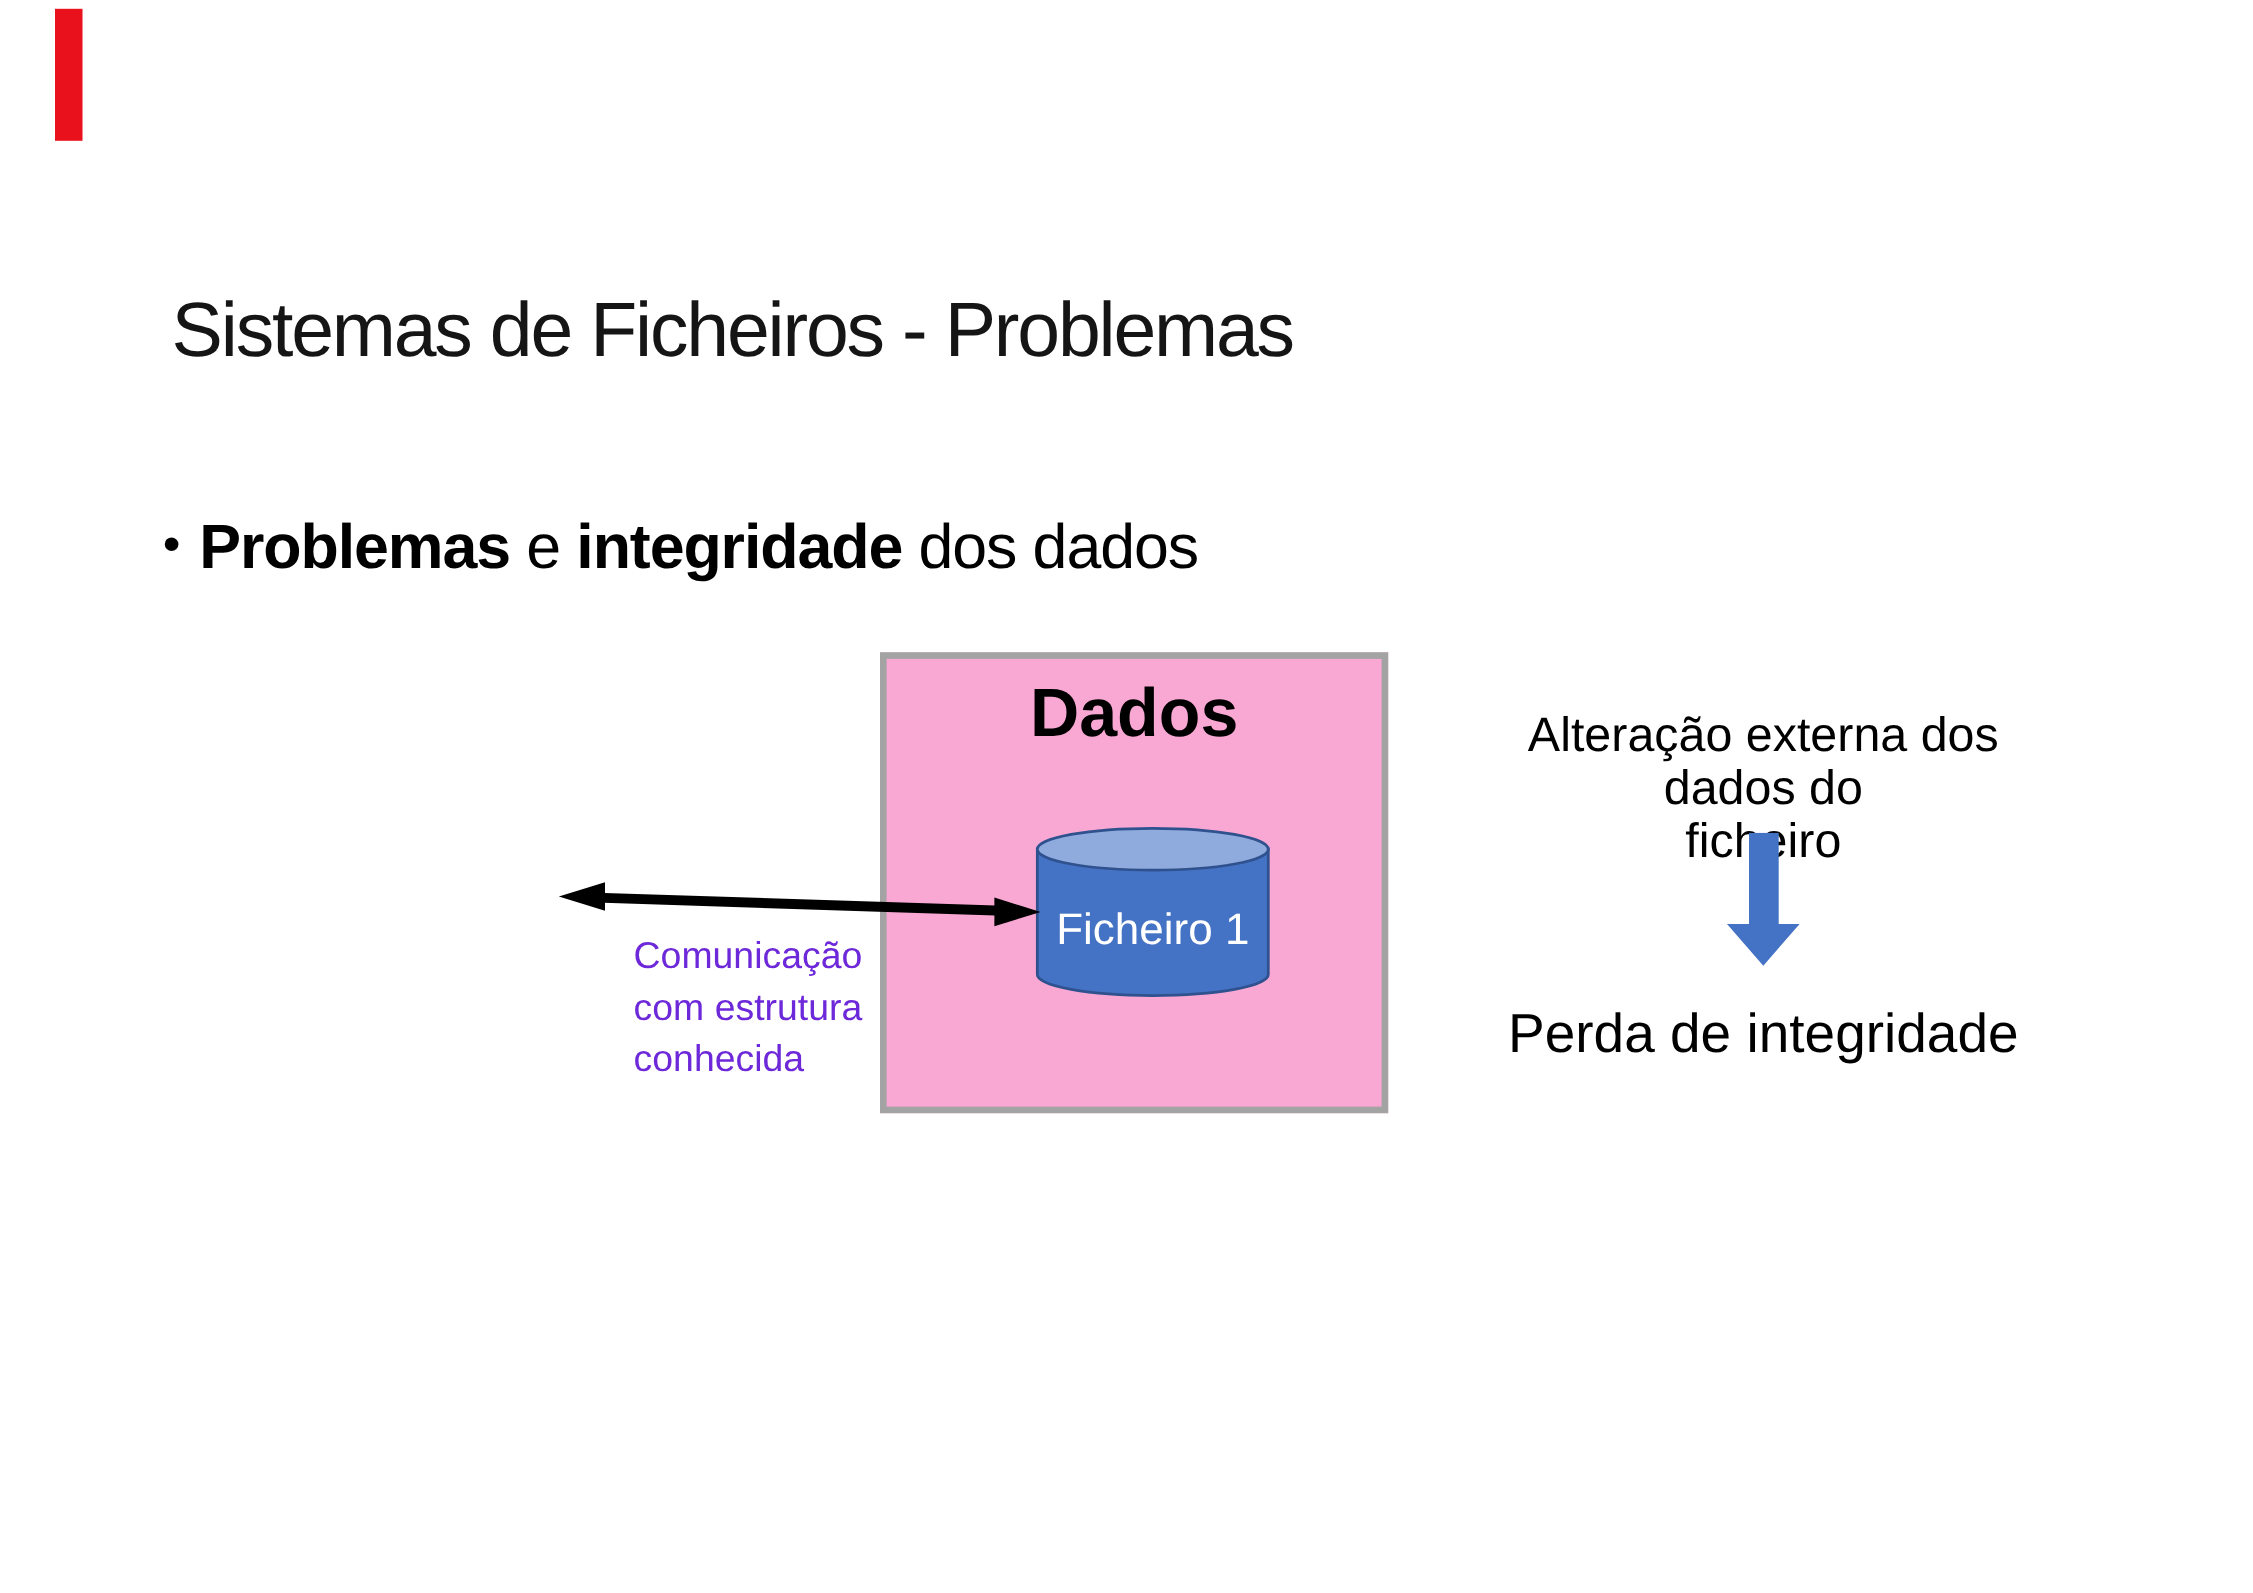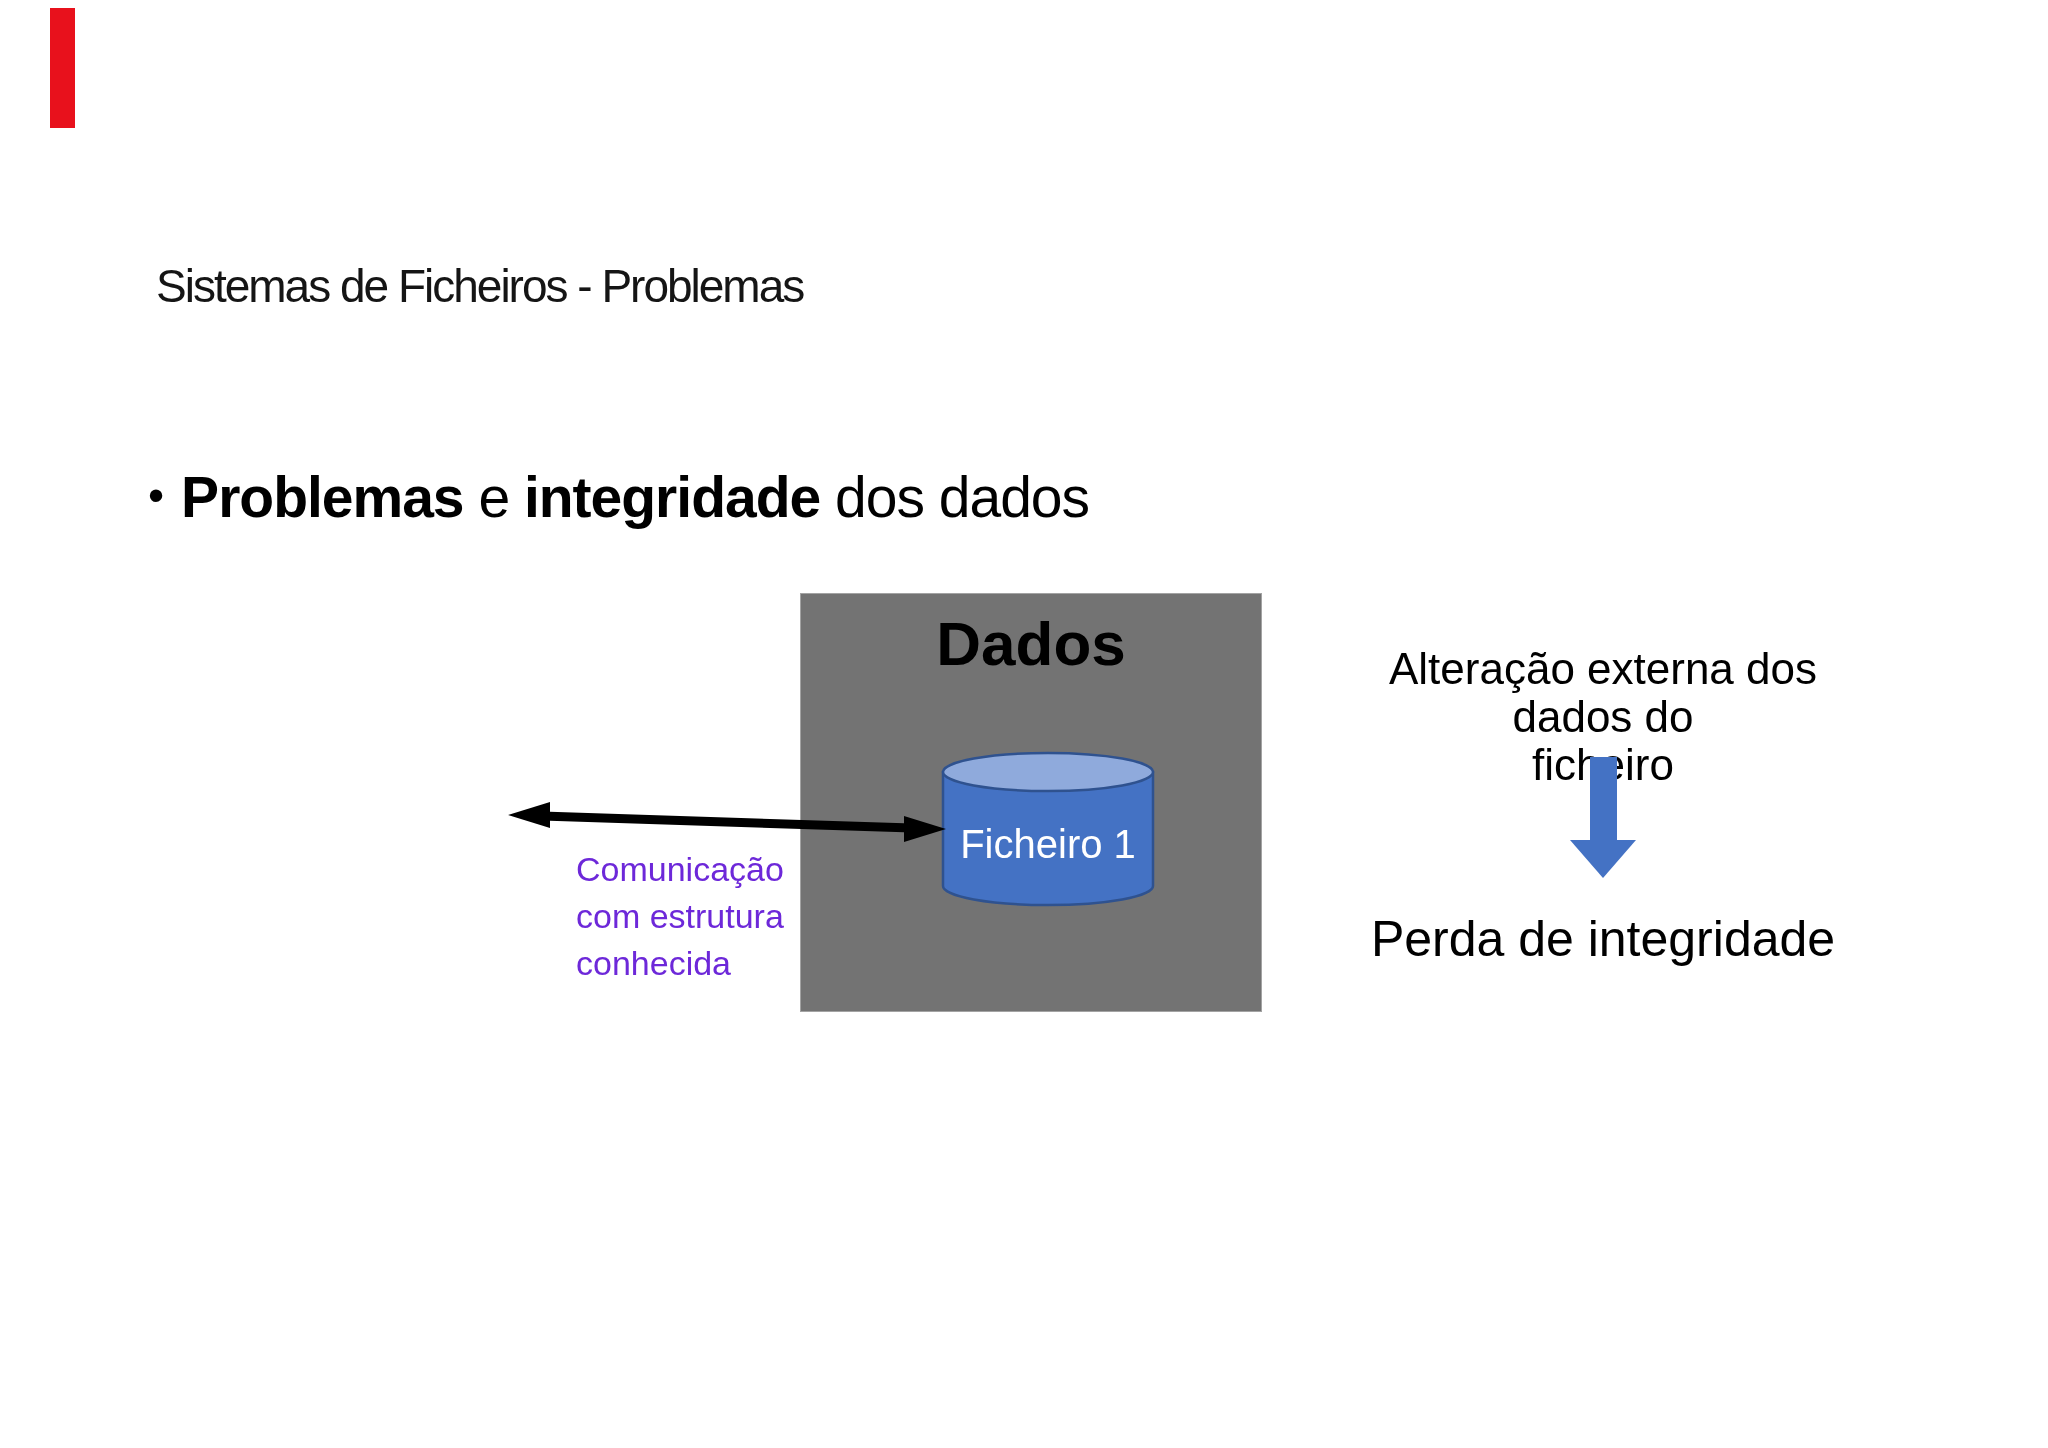--- a/index.html
+++ b/index.html
@@ -13,36 +13,36 @@
   }
   .abs{position:absolute;}
 
   .red-bar{
     left:50px;top:8px;width:25px;height:120px;
     background:#e8111c;
   }
 
   .title{
     left:156px;top:260px;
-    font-size:46px;font-weight:300;letter-spacing:-2px;
+    font-size:70px;font-weight:300;letter-spacing:-2px;
     color:#151515;line-height:1.15;white-space:nowrap;
   }
 
   .bullet-line{
     left:148px;top:464px;
     font-size:57px;letter-spacing:-1px;
     color:#000;white-space:nowrap;
   }
   .bullet-line .glyph{font-size:46px;vertical-align:6px;margin-right:18px;}
   .bullet-line .b{font-weight:bold;}
 
   .dados-box{
     left:800px;top:593px;width:462px;height:419px;
-    background:#737373;
-    border:1px solid #a3a3a3;
+    background:#f9a8d4;
+    border:6px solid #a3a3a3;
     box-sizing:border-box;
   }
   .dados-label{
     position:absolute;left:0;top:14px;width:100%;
     text-align:center;
     font-size:62px;font-weight:bold;color:#000;
   }
 
   .app-ellipse{
     left:193px;top:743px;width:315px;height:140px;

